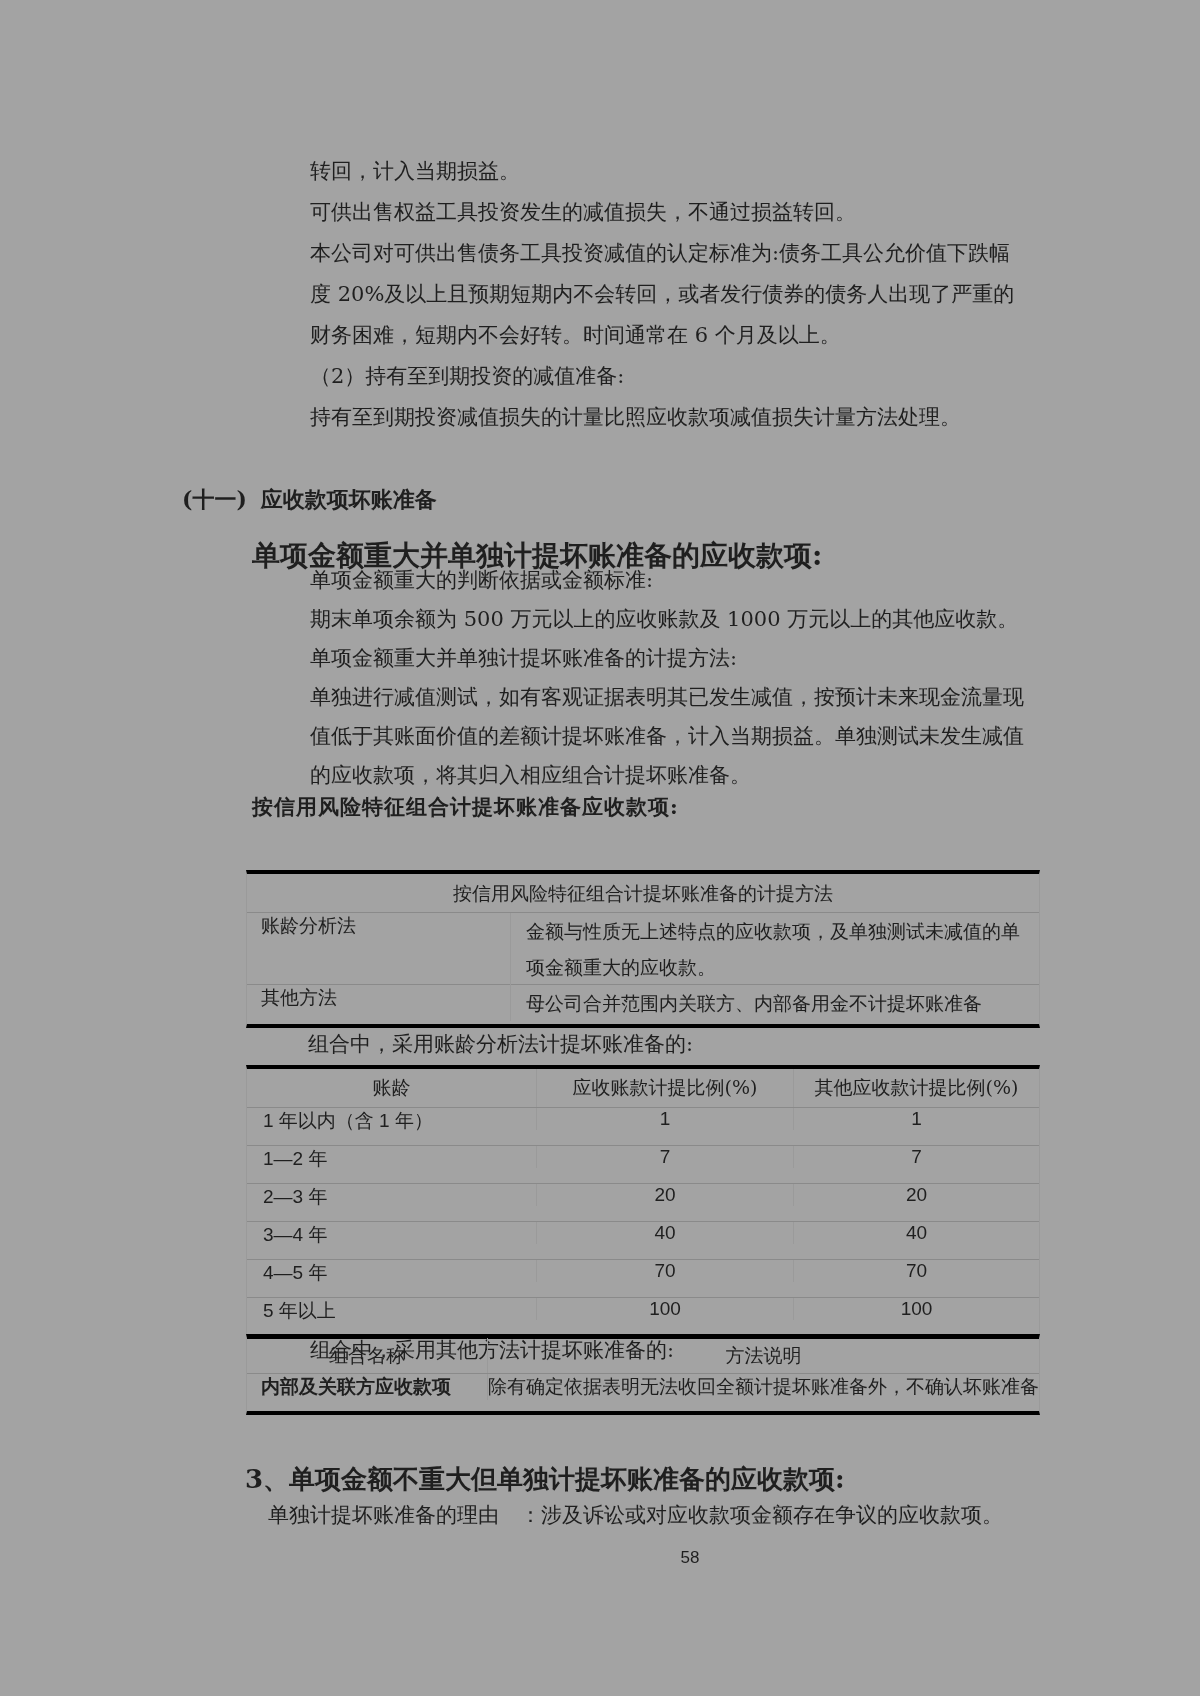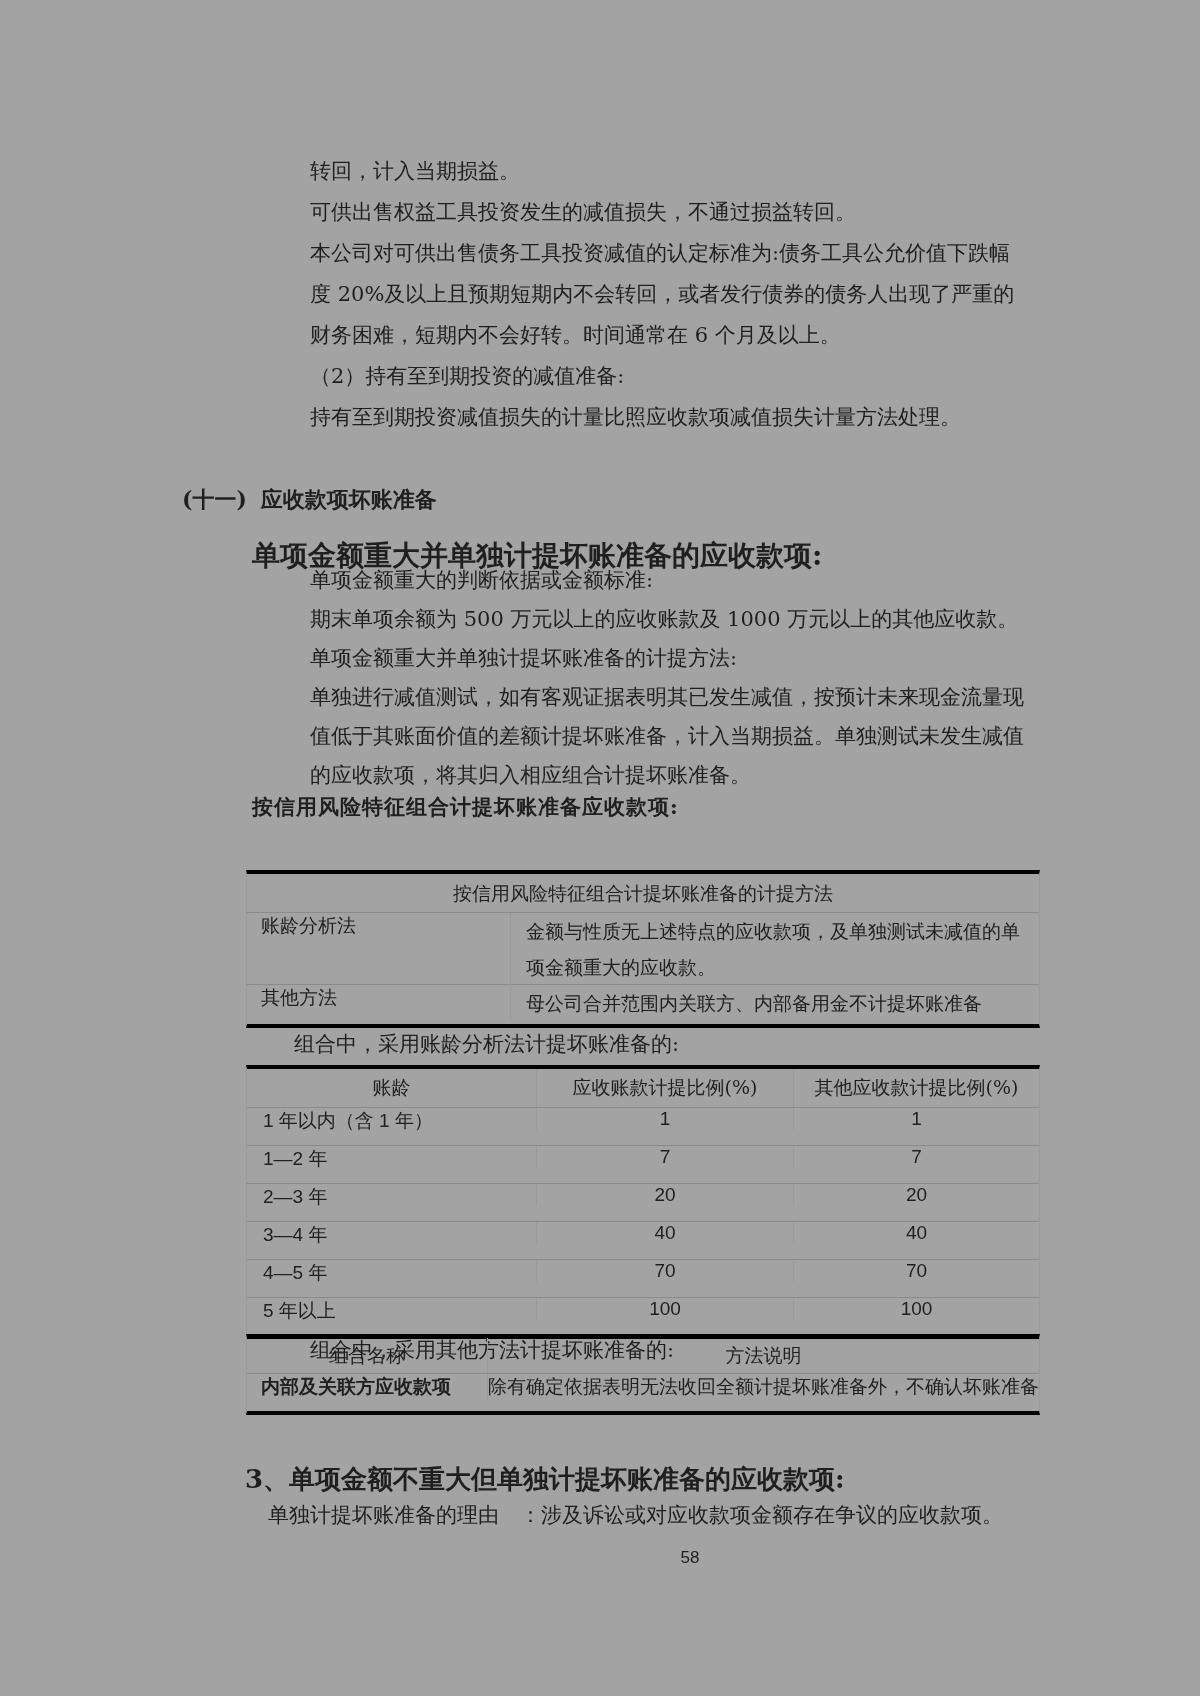--- a/index.html
+++ b/index.html
@@ -13,21 +13,21 @@
   
   .intro{left:310px;top:151px;width:745px;font-size:21px;line-height:41px;}
   .block2{left:310px;top:561px;width:745px;font-size:21px;line-height:39px;}
   .line{white-space:nowrap;}
   
   .sec-heading{left:182px;top:485px;font-size:22px;font-weight:bold;white-space:nowrap;}
   .sec-heading .sec-label{margin-right:14px;}
   .sub-bold{left:252px;top:537px;font-size:28px;font-weight:bold;white-space:nowrap;}
   .crh{left:252px;top:793px;font-size:21px;font-weight:bold;white-space:nowrap;letter-spacing:1px;}
   .caption{font-size:21px;white-space:nowrap;}
-  .cap1{left:294px;top:1030px;}
+  .cap1{left:308px;top:1030px;}
   .cap2{left:310px;top:1336px;}
   .item3{left:245px;top:1462px;font-size:26px;font-weight:bold;white-space:nowrap;}
   .reason{left:268px;top:1501px;font-size:21px;white-space:nowrap;}
   .pagenum{left:690px;top:1548px;transform:translateX(-50%);font-size:17px;
            font-family:"Liberation Sans","DejaVu Sans",sans-serif;text-align:center;}
   
   .tbl{left:246px;width:794px;box-sizing:border-box;
        border-top:4px solid #000;border-bottom:4px solid #000;
        border-left:1px solid #9a9a9a;border-right:1px solid #9a9a9a;
        font-size:19px;}

